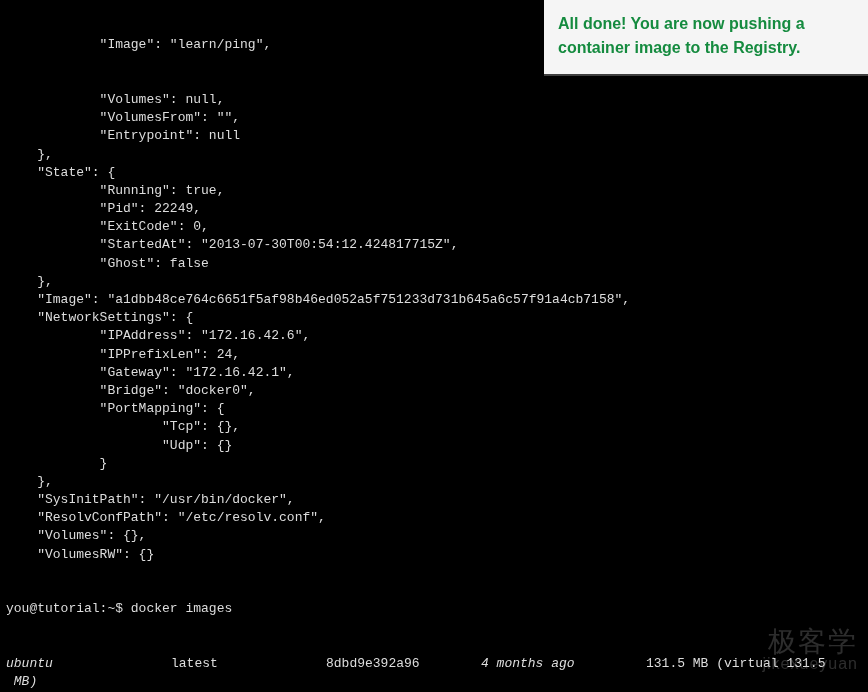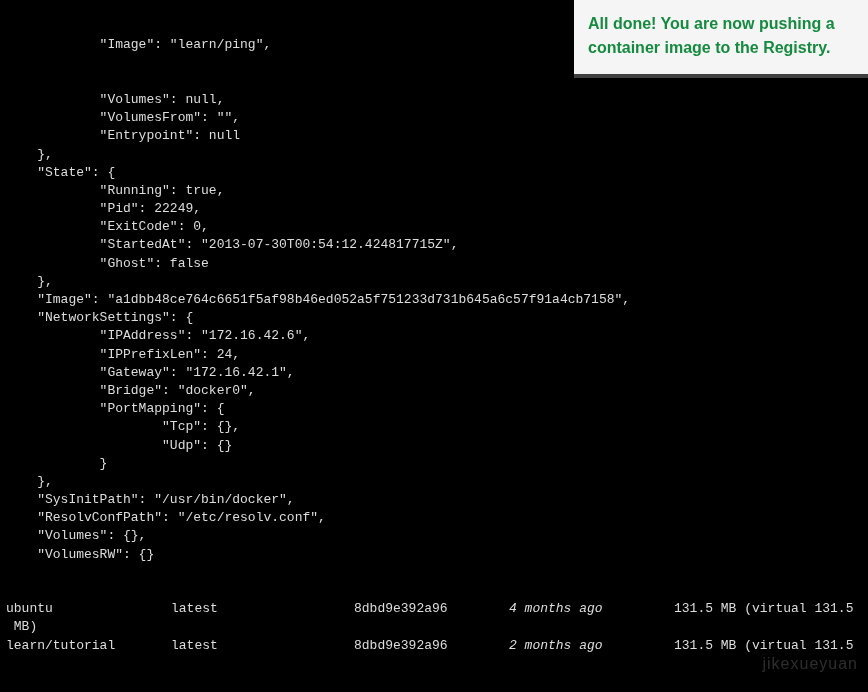--- a/index.html
+++ b/index.html
@@ -28,30 +28,30 @@
     .notification {
       position: absolute;
       top: 0;
       right: 0;
       background: #f5f5f5;
       color: #158b3f;
       font-family: -apple-system, "Helvetica Neue", Arial, sans-serif;
       font-size: 16px;
       font-weight: bold;
       padding: 12px 14px 14px 14px;
-      border-bottom: 4px solid #404040;
-      width: 294px;
+      border-bottom: 2px solid #404040;
+      width: 324px;
       line-height: 1.5;
     }
     .table-row {
       display: flex;
     }
-    .col1 { width: 165px; }
+    .col1 { width: 165px; font-style: italic; }
     .col2 { width: 155px; }
-    .col3 { width: 155px; margin-left: 28px; }
+    .col3 { width: 155px; }
     .col4 { width: 165px; font-style: italic; }
     .col5 { flex: 1; }
     .watermark {
       position: absolute;
       bottom: 20px;
       right: 10px;
       color: rgba(180, 180, 180, 0.25);
       font-family: Arial, sans-serif;
       text-align: right;
       line-height: 1.0;
@@ -69,20 +69,22 @@
 </head>
 <body>
 
 <div class="notification">
   <span>All done! You are now pushing a container image to the Registry.</span>
 </div>
 
 <div class="terminal">
   <div class="line">            "Image": "learn/ping",</div>
   <div id="json-block"><div class="line">            "Volumes": null,</div><div class="line">            "VolumesFrom": "",</div><div class="line">            "Entrypoint": null</div><div class="line">    },</div><div class="line">    "State": {</div><div class="line">            "Running": true,</div><div class="line">            "Pid": 22249,</div><div class="line">            "ExitCode": 0,</div><div class="line">            "StartedAt": "2013-07-30T00:54:12.424817715Z",</div><div class="line">            "Ghost": false</div><div class="line">    },</div><div class="line">    "Image": "a1dbb48ce764c6651f5af98b46ed052a5f751233d731b645a6c57f91a4cb7158",</div><div class="line">    "NetworkSettings": {</div><div class="line">            "IPAddress": "172.16.42.6",</div><div class="line">            "IPPrefixLen": 24,</div><div class="line">            "Gateway": "172.16.42.1",</div><div class="line">            "Bridge": "docker0",</div><div class="line">            "PortMapping": {</div><div class="line">                    "Tcp": {},</div><div class="line">                    "Udp": {}</div><div class="line">            }</div><div class="line">    },</div><div class="line">    "SysInitPath": "/usr/bin/docker",</div><div class="line">    "ResolvConfPath": "/etc/resolv.conf",</div><div class="line">    "Volumes": {},</div><div class="line">    "VolumesRW": {}</div></div>
+  <div class="line">you@tutorial:~$ docker images</div>
   <div id="images-table"><div class="table-row"><div class="col1">ubuntu</div><div class="col2">latest</div><div class="col3">8dbd9e392a96</div><div class="col4">4 months ago</div><div class="col5">131.5 MB (virtual 131.5</div></div><div class="table-row"><div class="col1"> MB)</div><div class="col2"></div><div class="col3"></div><div class="col4"></div><div class="col5"></div></div><div class="table-row"><div class="col1">learn/tutorial</div><div class="col2">latest</div><div class="col3">8dbd9e392a96</div><div class="col4">2 months ago</div><div class="col5">131.5 MB (virtual 131.5</div></div></div>
   
   
 </div>
 
 <div class="watermark">
+  <div class="cn">极客学</div>
   <div class="en">jikexueyuan</div>
 </div>
 
 </body></html>

